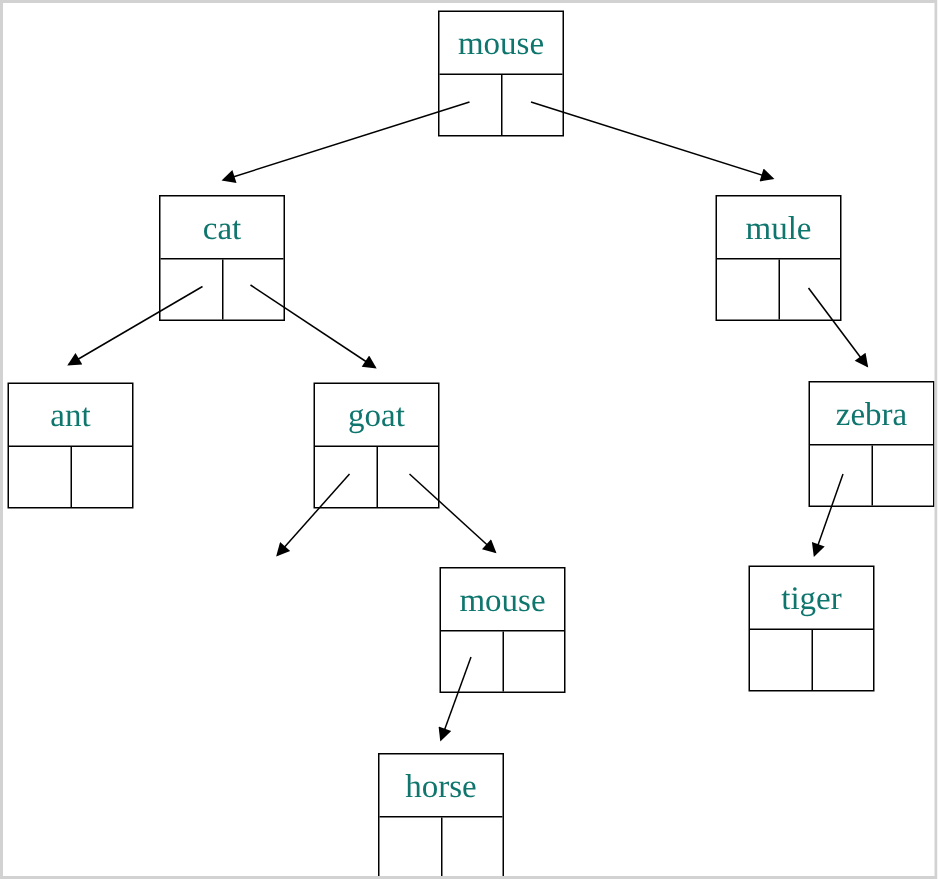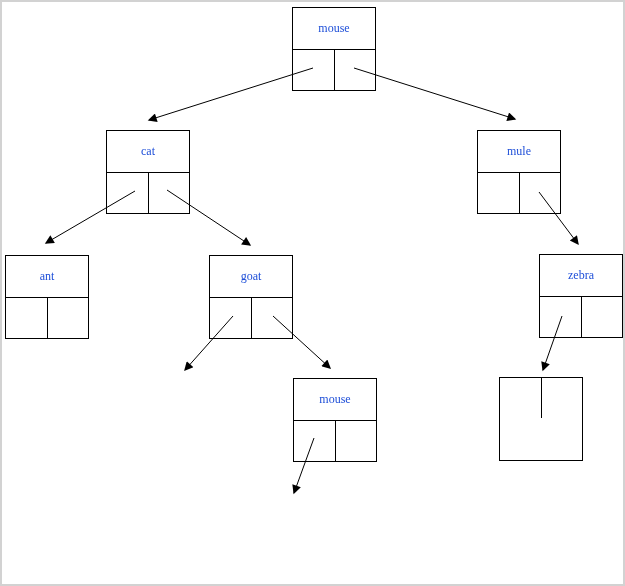--- a/index.html
+++ b/index.html
@@ -28,22 +28,22 @@
     border: 1px solid #000000;
     background: #ffffff;
     z-index: 1;
   }
   .node-label {
     height: 41px;
     border-bottom: 1px solid #000000;
     display: flex;
     align-items: center;
     justify-content: center;
-    font-size: 12px;
-    color: #1d4ed8;
+    font-size: 22px;
+    color: #0f766e;
   }
   .node-cells {
     display: flex;
     height: 40px;
   }
   .cell { flex: 1 1 50%; }
   .cell-left { border-right: 1px solid #000000; }
 </style>
 </head>
 <body>
@@ -118,20 +118,28 @@
 
   <div class="node" style="left:291px;top:376px">
     <div class="node-label">mouse</div>
     <div class="node-cells">
       <div class="cell cell-left"></div>
       <div class="cell cell-right"></div>
     </div>
   </div>
 
   <div class="node" style="left:497px;top:375px">
+    <div class="node-label">tiger</div>
     <div class="node-cells">
       <div class="cell cell-left"></div>
       <div class="cell cell-right"></div>
     </div>
   </div>
 
+  <div class="node" style="left:250px;top:500px">
+    <div class="node-label">horse</div>
+    <div class="node-cells">
+      <div class="cell cell-left"></div>
+      <div class="cell cell-right"></div>
+    </div>
+  </div>
 
 </div>
 
 </body></html>

